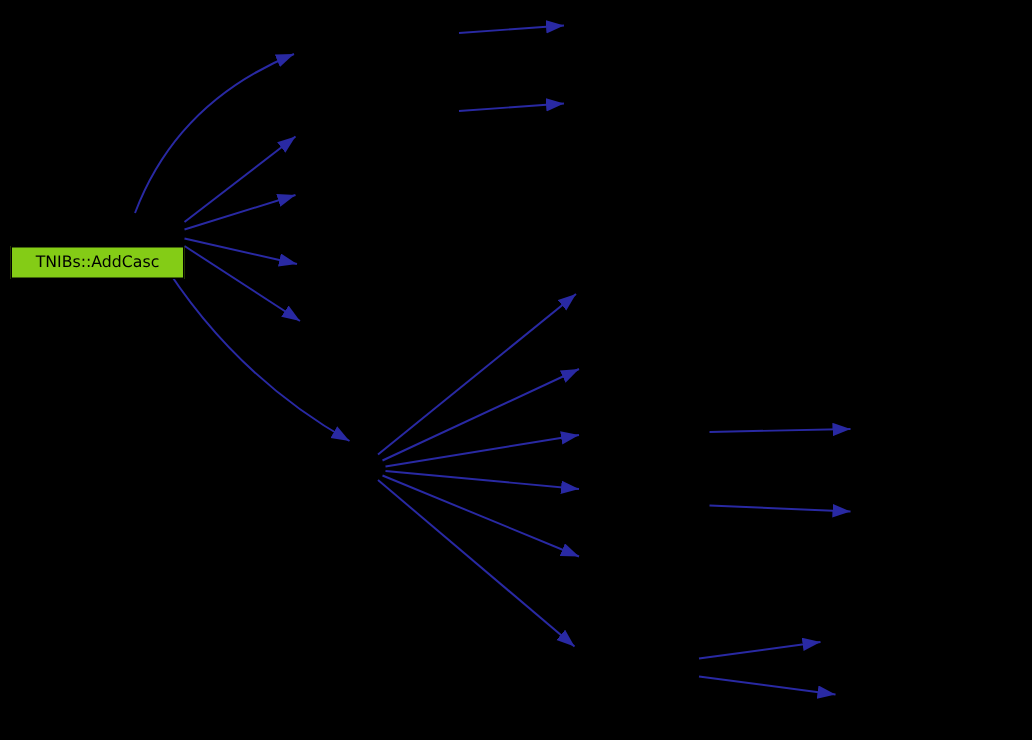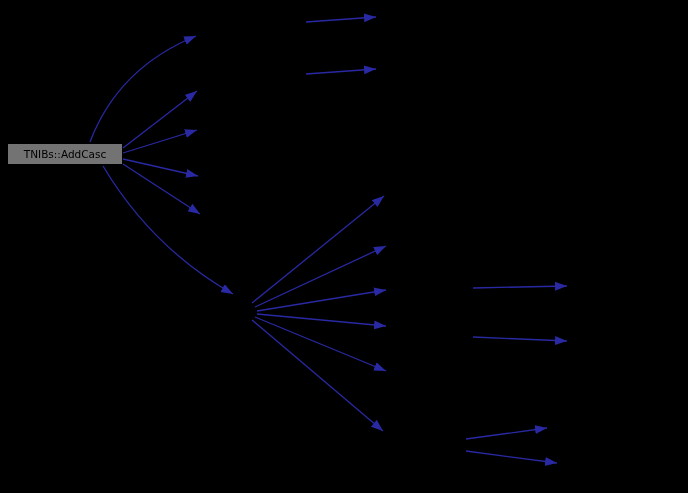--- a/index.html
+++ b/index.html
@@ -72,15 +72,15 @@
         <path d="M 257,314 L 386,326" fill="none" stroke="#2929a3" stroke-width="1.3" marker-end="url(#arrowhead)"></path>
         <path d="M 255,317 L 386,371" fill="none" stroke="#2929a3" stroke-width="1.3" marker-end="url(#arrowhead)"></path>
         <path d="M 252,320 L 383,431" fill="none" stroke="#2929a3" stroke-width="1.3" marker-end="url(#arrowhead)"></path>
         <path d="M 473,288 L 567,286" fill="none" stroke="#2929a3" stroke-width="1.3" marker-end="url(#arrowhead)"></path>
         <path d="M 473,337 L 567,341" fill="none" stroke="#2929a3" stroke-width="1.3" marker-end="url(#arrowhead)"></path>
         <path d="M 466,439 L 547,428" fill="none" stroke="#2929a3" stroke-width="1.3" marker-end="url(#arrowhead)"></path>
         <path d="M 466,451 L 557,463" fill="none" stroke="#2929a3" stroke-width="1.3" marker-end="url(#arrowhead)"></path>
       </g>
   </svg>
 
-  <div class="graph-node root" style="background: #737373; color: rgb(0, 0, 0); border: 1px solid rgb(0, 0, 0);">TNIBs::AddCasc</div>
+  <div class="graph-node root" style="background: #84cc16; color: rgb(0, 0, 0); border: 1px solid rgb(0, 0, 0); margin-top: 21px;">TNIBs::AddCasc</div>
 
 </div>
 
 </body></html>

